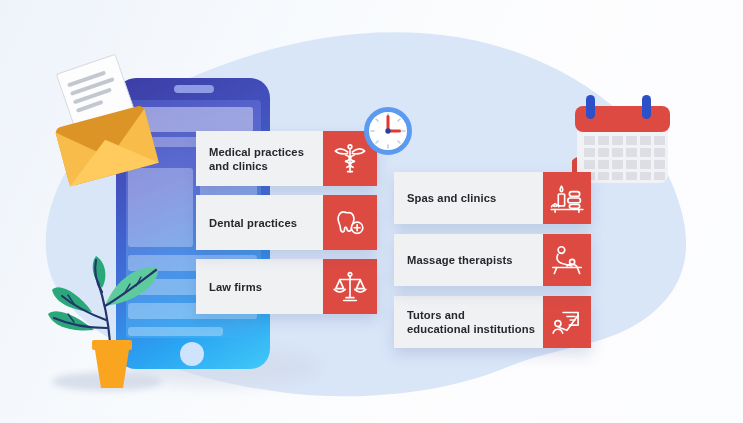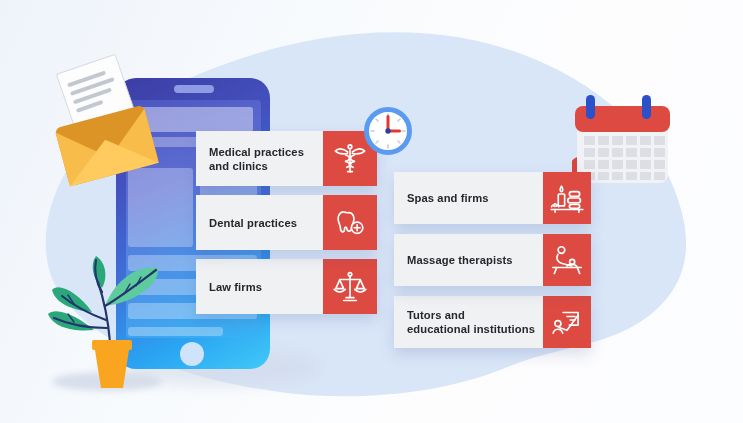--- a/index.html
+++ b/index.html
@@ -214,21 +214,21 @@
       <svg width="38" height="42" viewBox="0 0 48 48" class="ic">
         <path d="M16,10 C11.5,10 9,14 9,19 C9,24 12,26 12,31 C12,36 17,37 17,32 C17,29 19,28 20,31 C21,36 26,35 26,30 C26,26 29,24 29,19 C29,14 26,10 21.5,11 C19.5,11.6 18,10 16,10 Z"></path>
         <circle cx="33" cy="30" r="7.2" fill="#dc4a42"></circle>
         <line x1="33" y1="26.3" x2="33" y2="33.7"></line>
         <line x1="29.3" y1="30" x2="36.7" y2="30"></line>
       </svg>
     </div>
   </div>
 
   <div class="card right" style="left:394px;top:172px;width:197px;height:52px">
-    <div class="card-label">Spas and firms</div>
+    <div class="card-label">Spas and clinics</div>
     <div class="card-icon">
       <svg width="38" height="40" viewBox="0 0 48 48" class="ic">
         <path d="M17,9 C14.8,12.5 14.8,15 17,16.3 C19.2,15 19.2,12.5 17,9 Z"></path>
         <rect x="13" y="19" width="8" height="15" rx="1"></rect>
         <rect x="27" y="16" width="13" height="6" rx="3"></rect>
         <rect x="25" y="24" width="16" height="6" rx="3"></rect>
         <rect x="27" y="32" width="13" height="5" rx="2.5"></rect>
         <path d="M7,34 Q9,28 11,34"></path>
         <path d="M4.5,35 Q6,31 8,34.5"></path>
         <path d="M10,34.5 Q12,31 13.5,35"></path>

